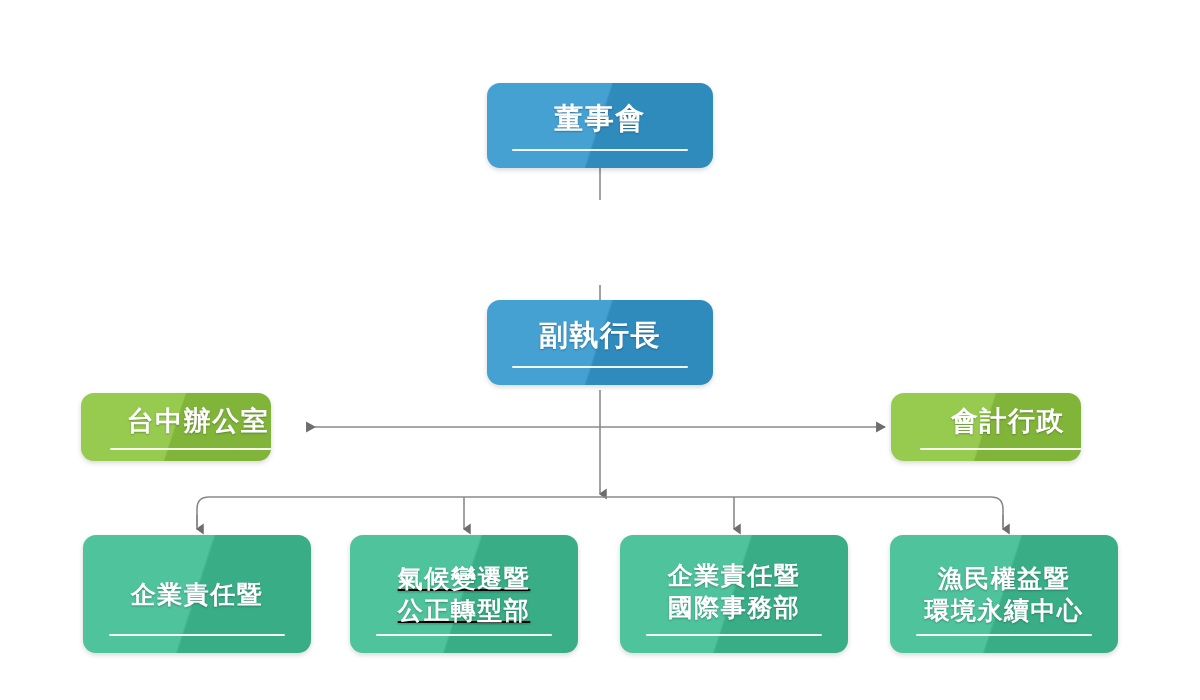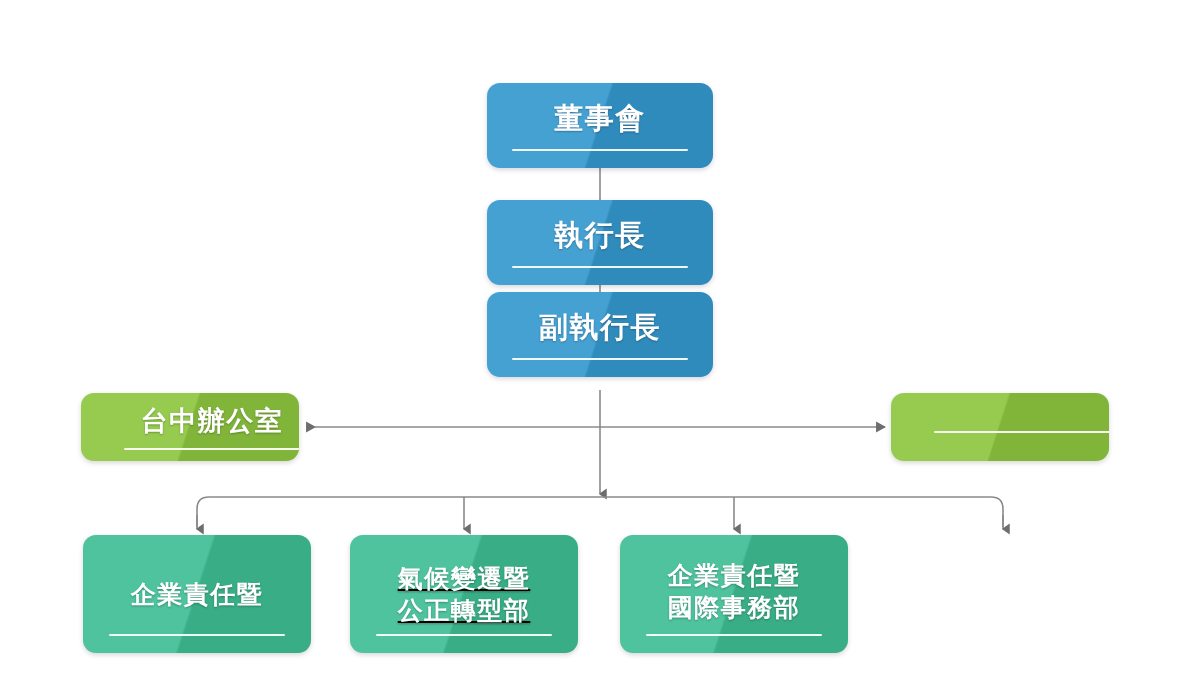--- a/index.html
+++ b/index.html
@@ -89,26 +89,26 @@
     height: 85px;
   }
   .node.exec .node-label { font-size: 29px; }
   .node.exec .node-underline {
     width: 176px;
     margin-top: 11px;
   }
 
   #node-board      { top: 63px;  }
   #node-ceo        { top: 180px; }
-  #node-deputy-ceo { top: 272px; }
+  #node-deputy-ceo { top: 280px; }
 
   
   .node.side {
     top: 373px;
-    width: 218px;
+    width: 190px;
     height: 68px;
     padding-left: 44px;
   }
   .node.side .node-label { font-size: 27px; }
   .node.side .node-underline {
     width: 176px;
     margin-top: 9px;
   }
 
   #node-taichung-office { left: 81px;  }
@@ -172,50 +172,52 @@
       <path d="M 464 477 L 464 509" marker-end="url(#arrow-down)"></path>
       <path d="M 734 477 L 734 509" marker-end="url(#arrow-down)"></path>
     </g>
   </svg>
 
   <div class="node blue exec" id="node-board">
     <span class="node-label">董事會</span>
     <span class="node-underline"></span>
   </div>
 
-  <div class="node blue exec" id="node-ceo">
-    <span class="node-label">執行長</span>
-    <span class="node-underline"></span>
-  </div>
 
   <div class="node blue exec" id="node-deputy-ceo">
     <span class="node-label">副執行長</span>
     <span class="node-underline"></span>
   </div>
 
   <div class="node lime side" id="node-taichung-office">
     <span class="node-label">台中辦公室</span>
     <span class="node-underline"></span>
   </div>
 
   <div class="node lime side" id="node-accounting-admin">
+    <span class="node-label">會計行政</span>
     <span class="node-underline"></span>
   </div>
 
   <div class="node teal dept" id="node-legal-aid">
     <span class="node-label">企業責任暨</span>
     <span class="node-underline"></span>
   </div>
 
   <div class="node teal dept" id="node-climate-change">
     <span class="node-label">氣候變遷暨
 公正轉型部</span>
     <span class="node-underline"></span>
   </div>
 
   <div class="node teal dept" id="node-corporate-intl">
     <span class="node-label">企業責任暨
 國際事務部</span>
     <span class="node-underline"></span>
   </div>
 
+  <div class="node teal dept" id="node-fishermen-rights">
+    <span class="node-label">漁民權益暨
+環境永續中心</span>
+    <span class="node-underline"></span>
+  </div>
 
 </div>
 
 </body></html>

